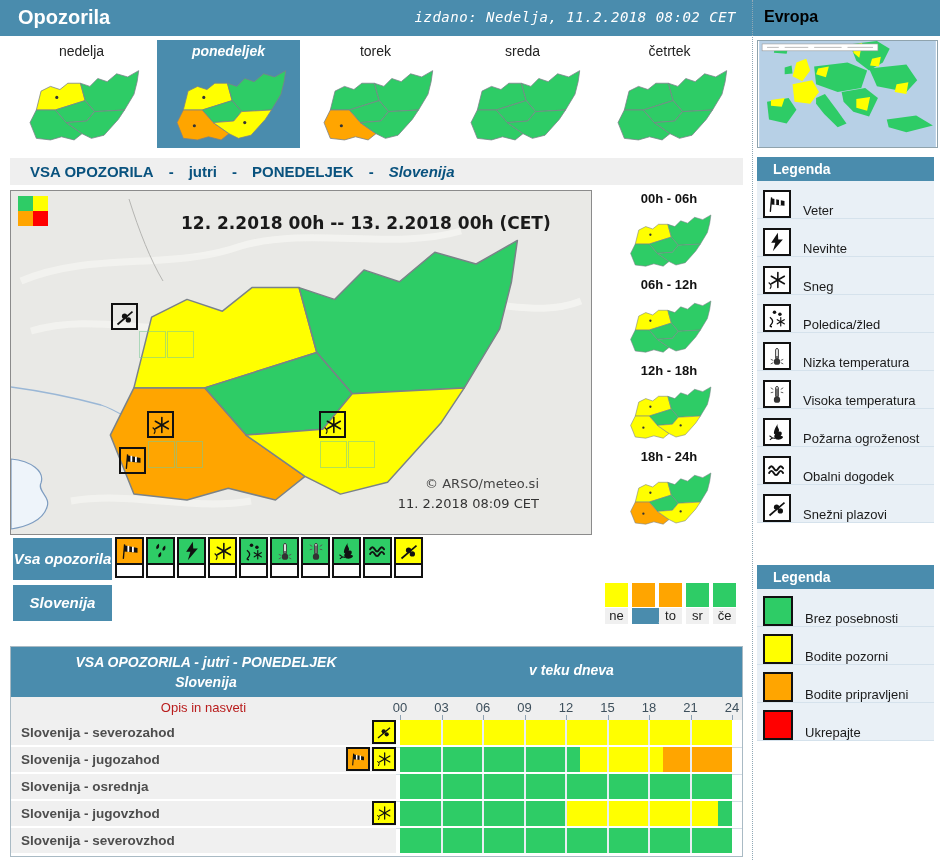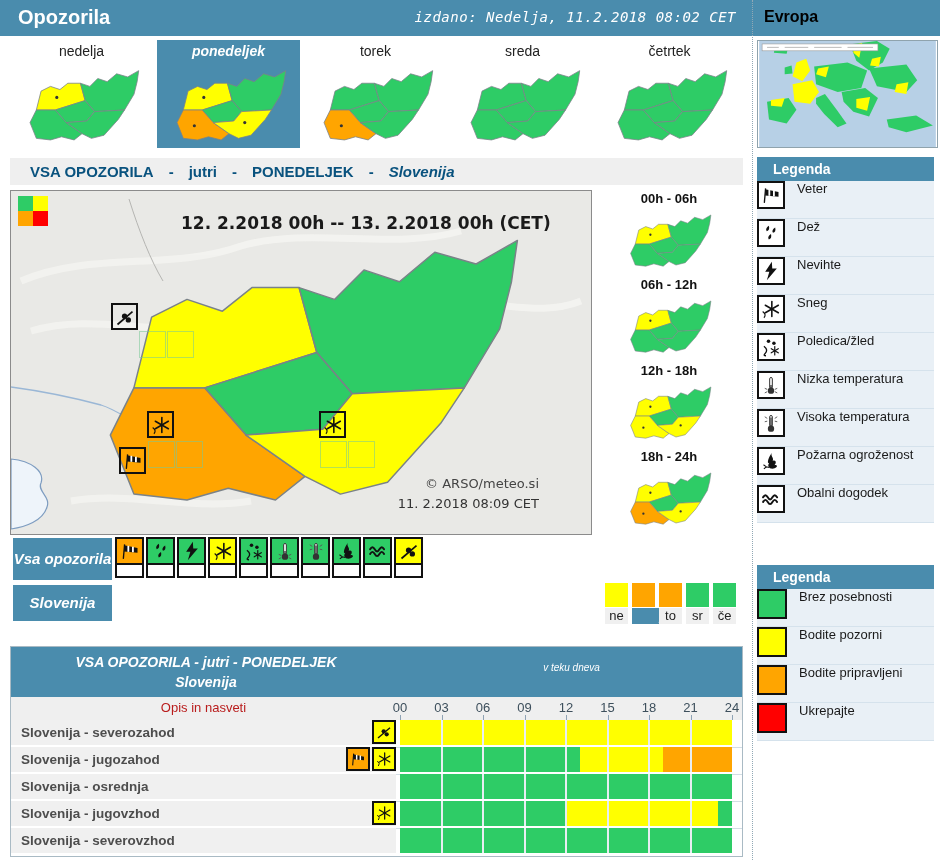--- a/index.html
+++ b/index.html
@@ -47,40 +47,40 @@
   #daystrip{position:absolute;left:605px;top:583px;display:flex;gap:4px;}
   .day{width:23px;}
   .day .sq{height:24px;}
   .day .dl{margin-top:1px;height:16px;font-size:13px;text-align:center;background:#f0f0f0;color:#222;line-height:16px;}
   .day.sel .dl{background:#4a8cad;color:#fff;font-weight:bold;font-style:italic;padding-left:27px;}
   
   #btable{position:absolute;left:10px;top:646px;width:733px;height:211px;border:1px solid #a9bac4;box-sizing:border-box;background:#fff;}
   #bt-head{position:absolute;left:0;top:0;width:100%;height:50px;background:#4a8cad;color:#fff;}
   #bt-head .l1{position:absolute;left:0;top:7px;width:390px;text-align:center;font-weight:bold;font-style:italic;font-size:14px;}
   #bt-head .l2{position:absolute;left:0;top:27px;width:390px;text-align:center;font-weight:bold;font-style:italic;font-size:14px;}
-  #bt-head .vt{position:absolute;left:390px;top:15px;width:341px;text-align:center;font-weight:normal;font-style:italic;font-size:10px;}
+  #bt-head .vt{position:absolute;left:390px;top:15px;width:341px;text-align:center;font-weight:bold;font-style:italic;font-size:14px;}
   #bt-sub{position:absolute;left:0;top:50px;width:100%;height:23px;background:#efefef;}
   #bt-sub .desc{position:absolute;left:0;top:3px;width:385px;text-align:center;font-size:13px;color:#b91c1c;}
   .hourlbl{position:absolute;top:3px;transform:translateX(-50%);font-size:13px;color:#3d4f5c;}
   .htick{position:absolute;top:18px;width:1px;height:5px;background:#8fa3b5;}
   .trow{position:absolute;left:0;width:731px;height:25px;}
   .trow .rlabel{position:absolute;left:0;top:0;width:385px;height:25px;background:#f0f0f0;}
   .trow .rlabel span{position:absolute;left:10px;top:5px;font-size:13.5px;font-weight:bold;color:#4d4d4d;}
   .trow .ricons{position:absolute;right:346px;top:0;display:flex;gap:2px;}
   .ribox{width:24px;height:24px;border:2px solid #111;box-sizing:border-box;display:flex;align-items:center;justify-content:center;}
   .trow .tl{position:absolute;left:389px;top:0;width:332px;height:25px;}
   .tl .seg{position:absolute;top:0;height:25px;}
   .tl .vsep{position:absolute;top:0;width:2px;height:25px;background:#e8eef2;}
   .rowsep{position:absolute;left:0;width:731px;height:2px;background:#fff;border-bottom:1px solid #d3dee5;}
   
   .lhead{position:absolute;left:757px;width:177px;height:24px;background:#4a8cad;color:#fff;
     font-weight:bold;font-size:14px;line-height:24px;padding-left:16px;box-sizing:border-box;}
   #leg-icons{position:absolute;left:757px;top:181px;width:177px;background:#e9f0f6;}
   #leg-colors{position:absolute;left:757px;top:589px;width:177px;background:#e9f0f6;}
-  .litem{display:flex;align-items:flex-start;height:37px;border-bottom:1px solid #d5e2ec;}
+  .litem{display:flex;align-items:flex-end;height:37px;padding-left:6px;border-bottom:1px solid #d5e2ec;}
   .libox{width:28px;height:28px;border:2px solid #111;background:#fff;box-sizing:border-box;
     display:flex;align-items:center;justify-content:center;flex:none;}
   .lcbox{width:30px;height:30px;border:2px solid #111;box-sizing:border-box;flex:none;}
   .litem .llab{margin-left:12px;font-size:13px;color:#1a1a1a;}
   .eu-g{fill:#2ecc66;}.eu-y{fill:#ffff00;}
   svg text{font-family:"DejaVu Sans",sans-serif;}
 </style>
 </head>
 <body>
 
@@ -625,28 +625,20 @@
         <div class="libox">
           <svg width="20" height="20" viewBox="0 0 24 24">
             <use href="#ic-wind"></use>
           </svg>
         </div>
                  <span class="llab">Veter</span>
       </div>
       <div class="litem">
         <div class="libox">
           <svg width="20" height="20" viewBox="0 0 24 24">
-            <use href="#ic-rain"></use>
-          </svg>
-        </div>
-                 <span class="llab">Dež</span>
-      </div>
-      <div class="litem">
-        <div class="libox">
-          <svg width="20" height="20" viewBox="0 0 24 24">
             <use href="#ic-storm"></use>
           </svg>
         </div>
                  <span class="llab">Nevihte</span>
       </div>
       <div class="litem">
         <div class="libox">
           <svg width="20" height="20" viewBox="0 0 24 24">
             <use href="#ic-snow"></use>
           </svg>
@@ -685,20 +677,28 @@
         </div>
                  <span class="llab">Požarna ogroženost</span>
       </div>
       <div class="litem">
         <div class="libox">
           <svg width="20" height="20" viewBox="0 0 24 24">
             <use href="#ic-coastal"></use>
           </svg>
         </div>
                  <span class="llab">Obalni dogodek</span>
+      </div>
+      <div class="litem">
+        <div class="libox">
+          <svg width="20" height="20" viewBox="0 0 24 24">
+            <use href="#ic-avalanche"></use>
+          </svg>
+        </div>
+                 <span class="llab">Snežni plazovi</span>
       </div>
     </div>
   <div class="lhead" style="top:565px">Legenda</div>
   <div id="leg-colors">
       <div class="litem">
         <div class="lcbox" style="background:#2ecc66"></div>
                  <span class="llab">Brez posebnosti</span>
       </div>
       <div class="litem">
         <div class="lcbox" style="background:#ffff00"></div>

